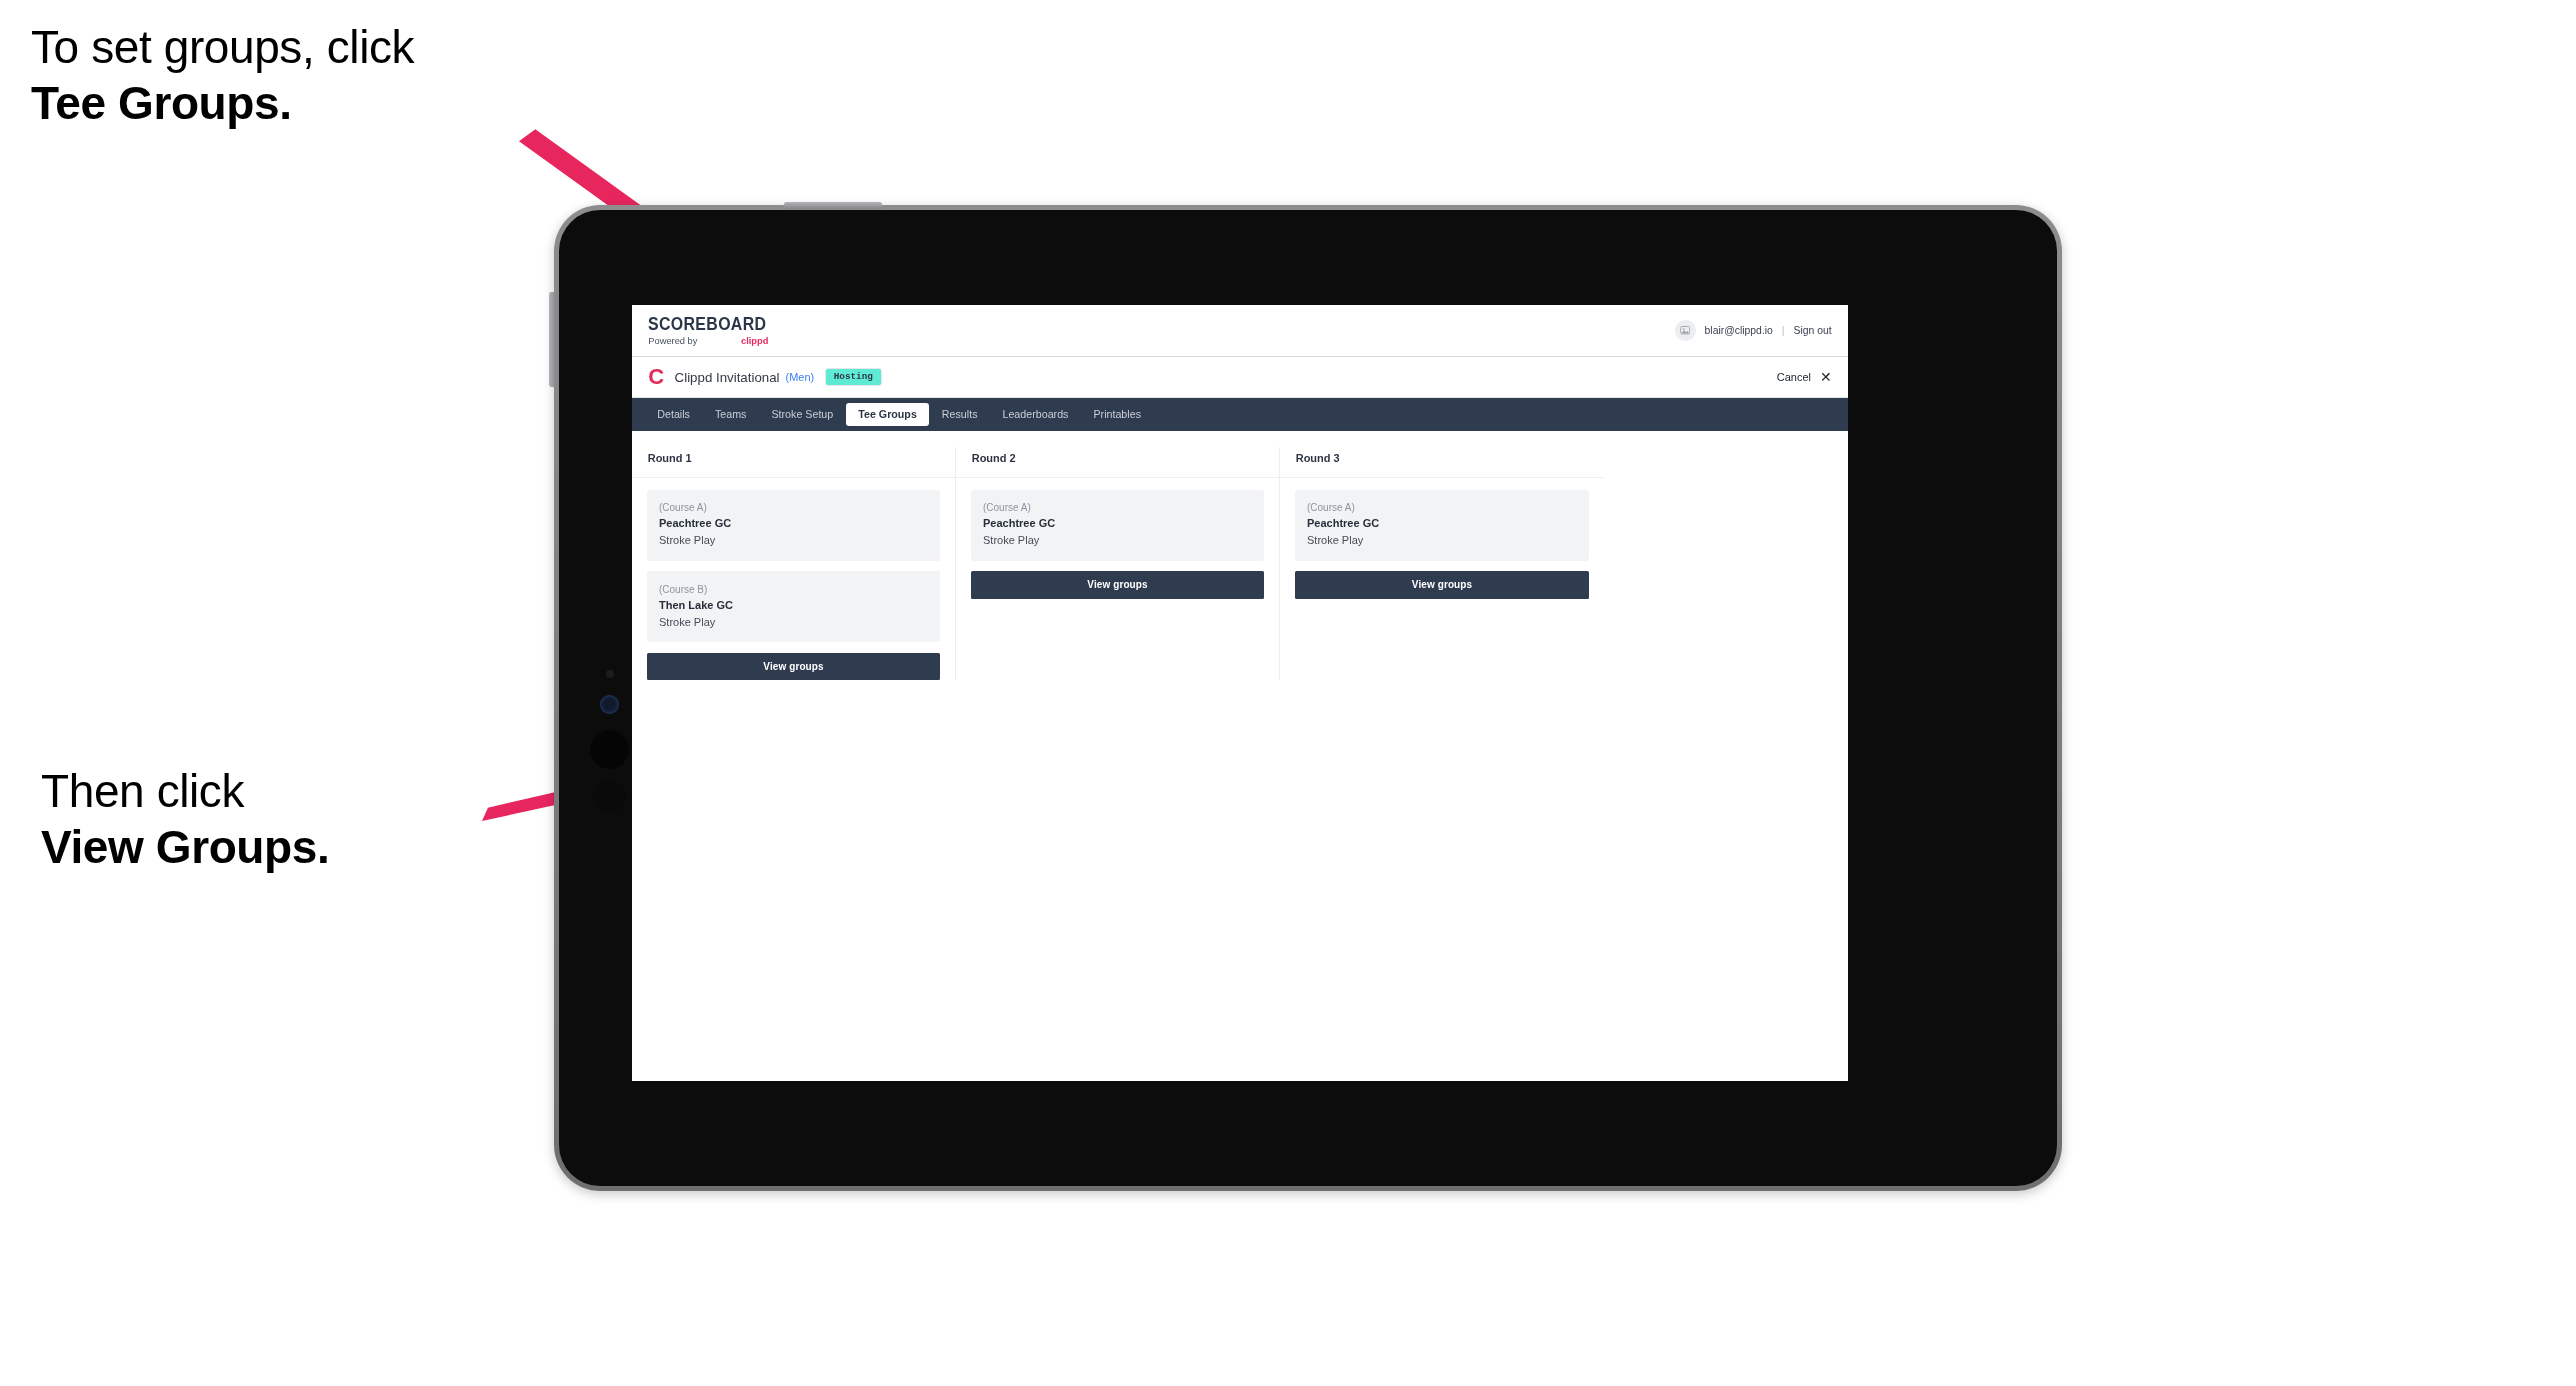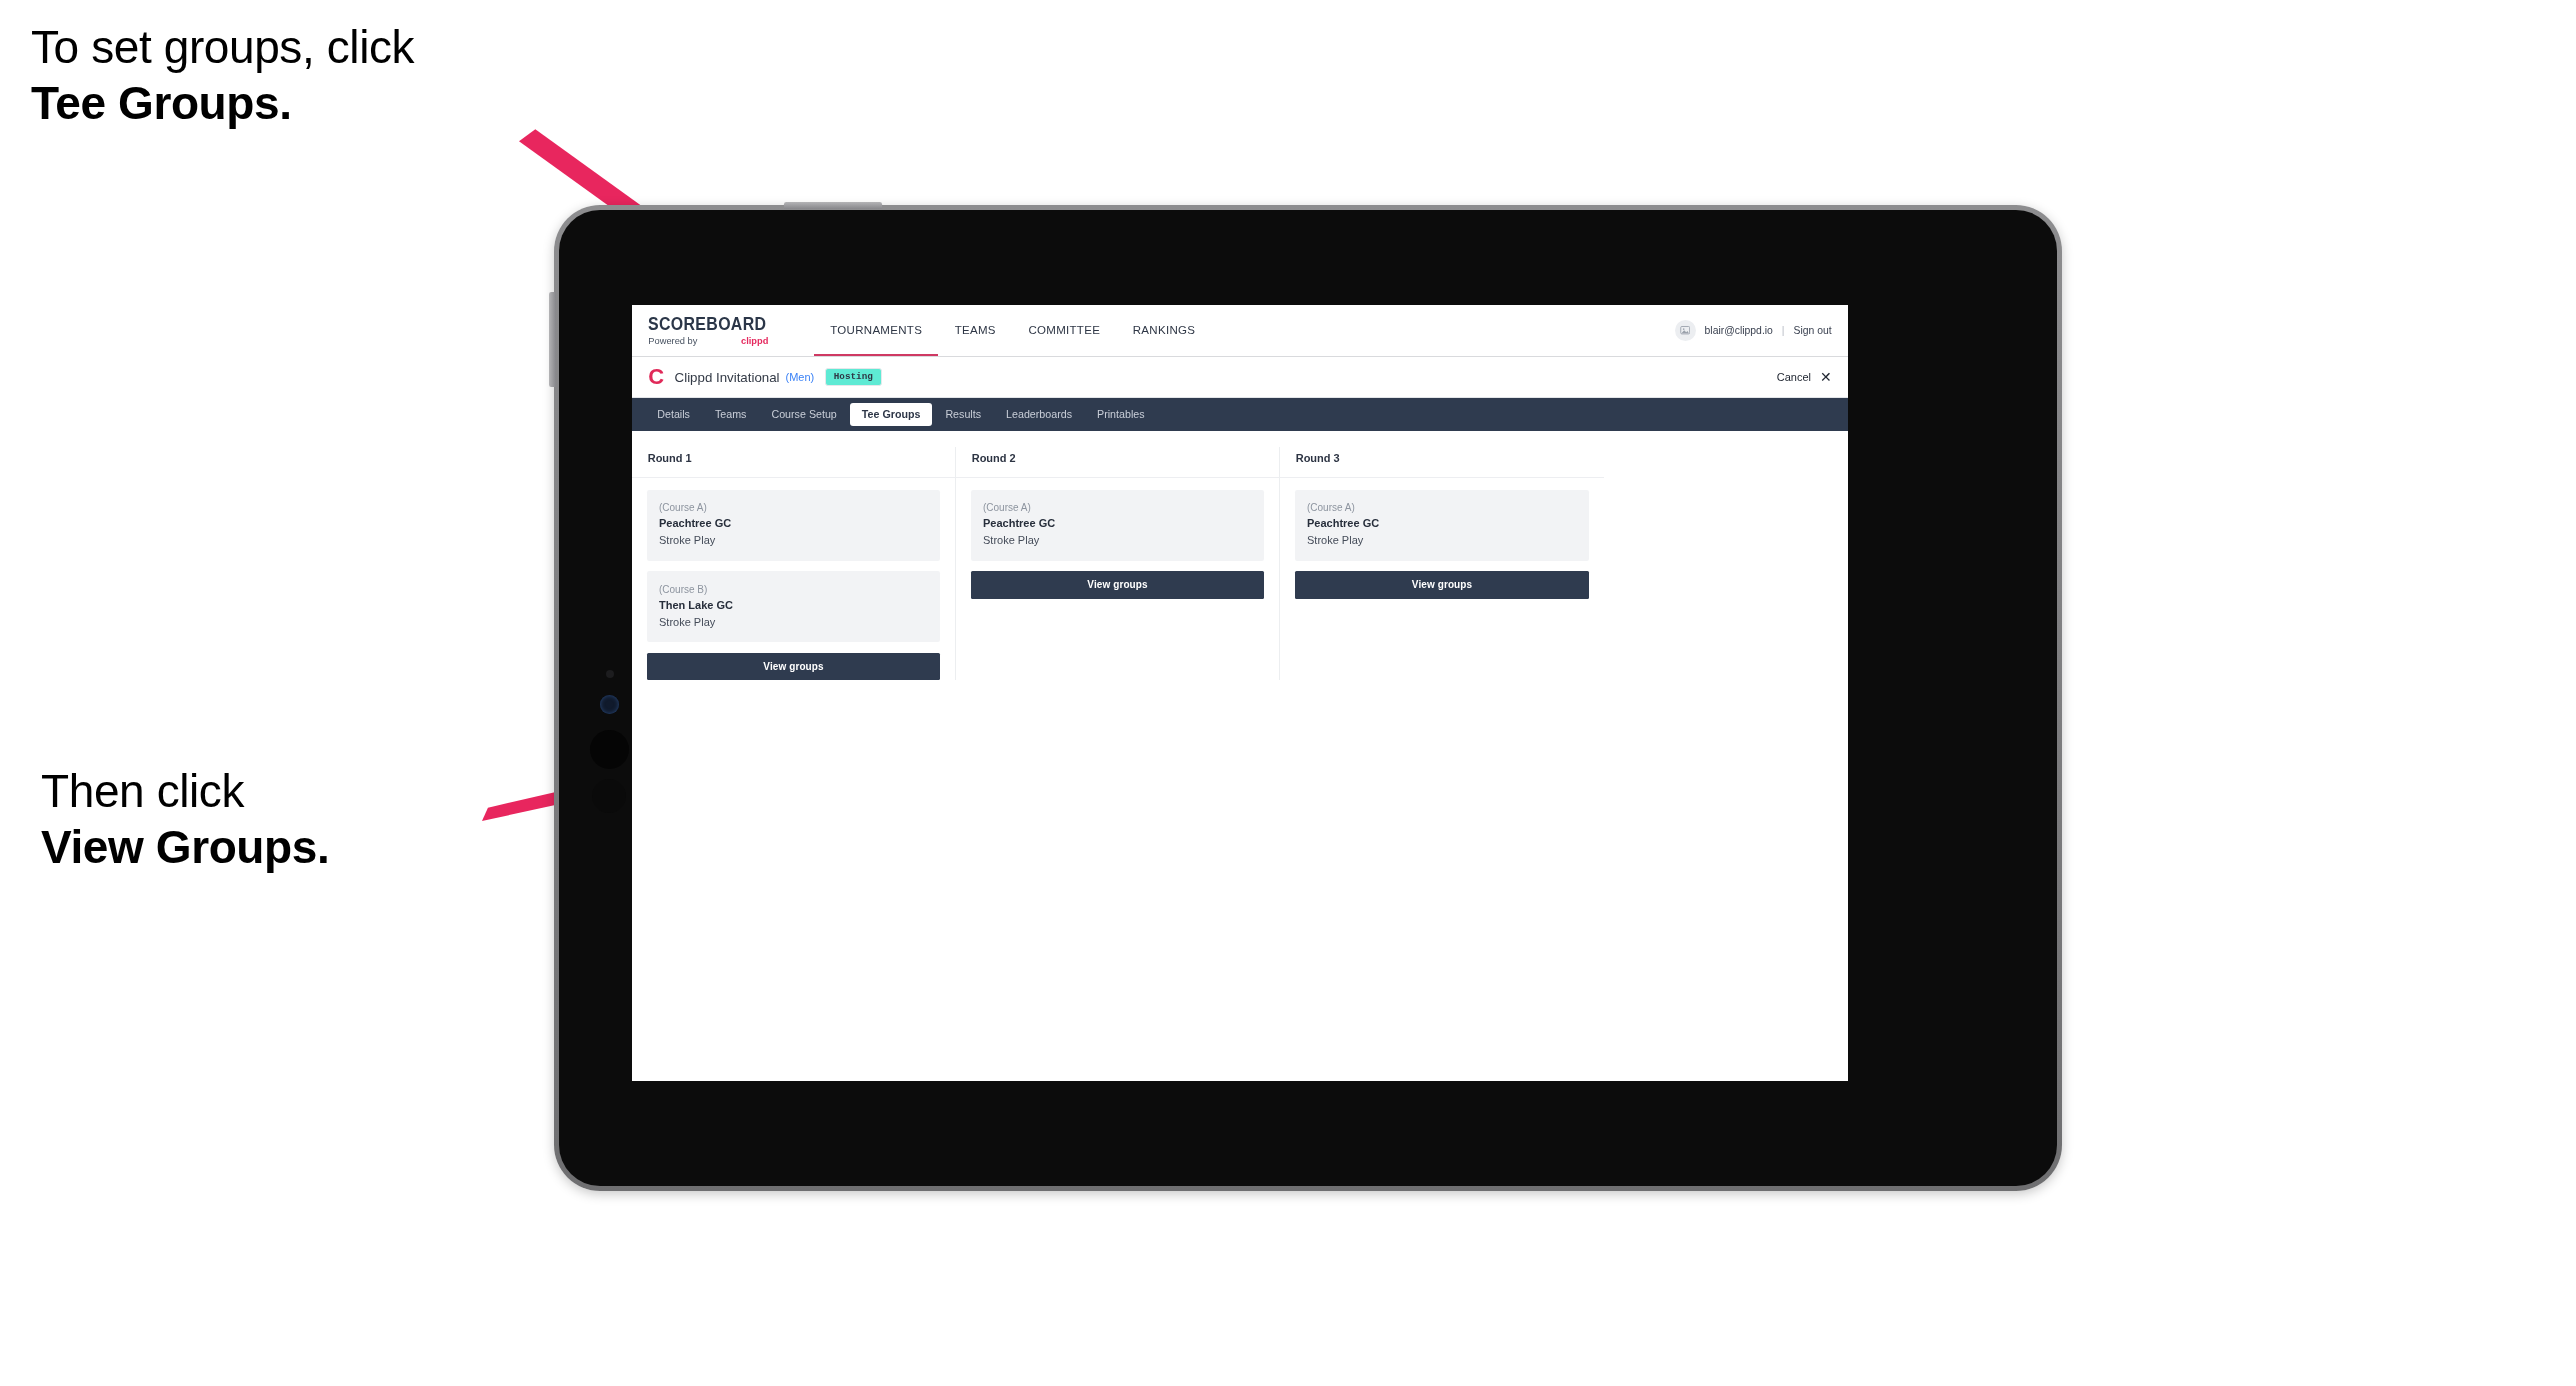--- a/index.html
+++ b/index.html
@@ -212,26 +212,20 @@
 
     <div class="topnav">
       <div class="brand">
         <div class="brand-main">SCOREBOARD</div>
         <div class="brand-sub">
           <span>Powered by</span>
           <span class="pink">clippd</span>
         </div>
       </div>
 
-      <div class="topnav-links">
-        <div class="topnav-link active">TOURNAMENTS</div>
-        <div class="topnav-link">TEAMS</div>
-        <div class="topnav-link">COMMITTEE</div>
-        <div class="topnav-link">RANKINGS</div>
-      </div>
 
       <div class="topnav-right">
         <div class="avatar-chip">
           <svg width="10.4" height="10.4" viewBox="0 0 14 14" aria-hidden="true">
             <rect x="1" y="2" width="12" height="10" rx="1.5" fill="none" stroke="#9aa1ab" stroke-width="1.2"></rect>
             <circle cx="5" cy="5.6" r="1.1" fill="#9aa1ab"></circle>
             <path d="M2 11 L5.6 7.2 L8.4 9.6 L10 8.2 L12 11 Z" fill="#9aa1ab"></path>
           </svg>
         </div>
         <span>blair@clippd.io</span>
@@ -247,21 +241,21 @@
       <div class="hosting-badge">Hosting</div>
       <div class="cancel-wrap">
         <span>Cancel</span>
         <span class="x-glyph">✕</span>
       </div>
     </div>
 
     <div class="tabstrip">
       <div class="tab">Details</div>
       <div class="tab">Teams</div>
-      <div class="tab">Course Setup</div>
+      <div class="tab">Stroke Setup</div>
       <div class="tab active">Tee Groups</div>
       <div class="tab">Results</div>
       <div class="tab">Leaderboards</div>
       <div class="tab">Printables</div>
     </div>
 
     <div class="rounds">
 
       <div class="round-col">
         <div class="round-title">Round 1</div>

